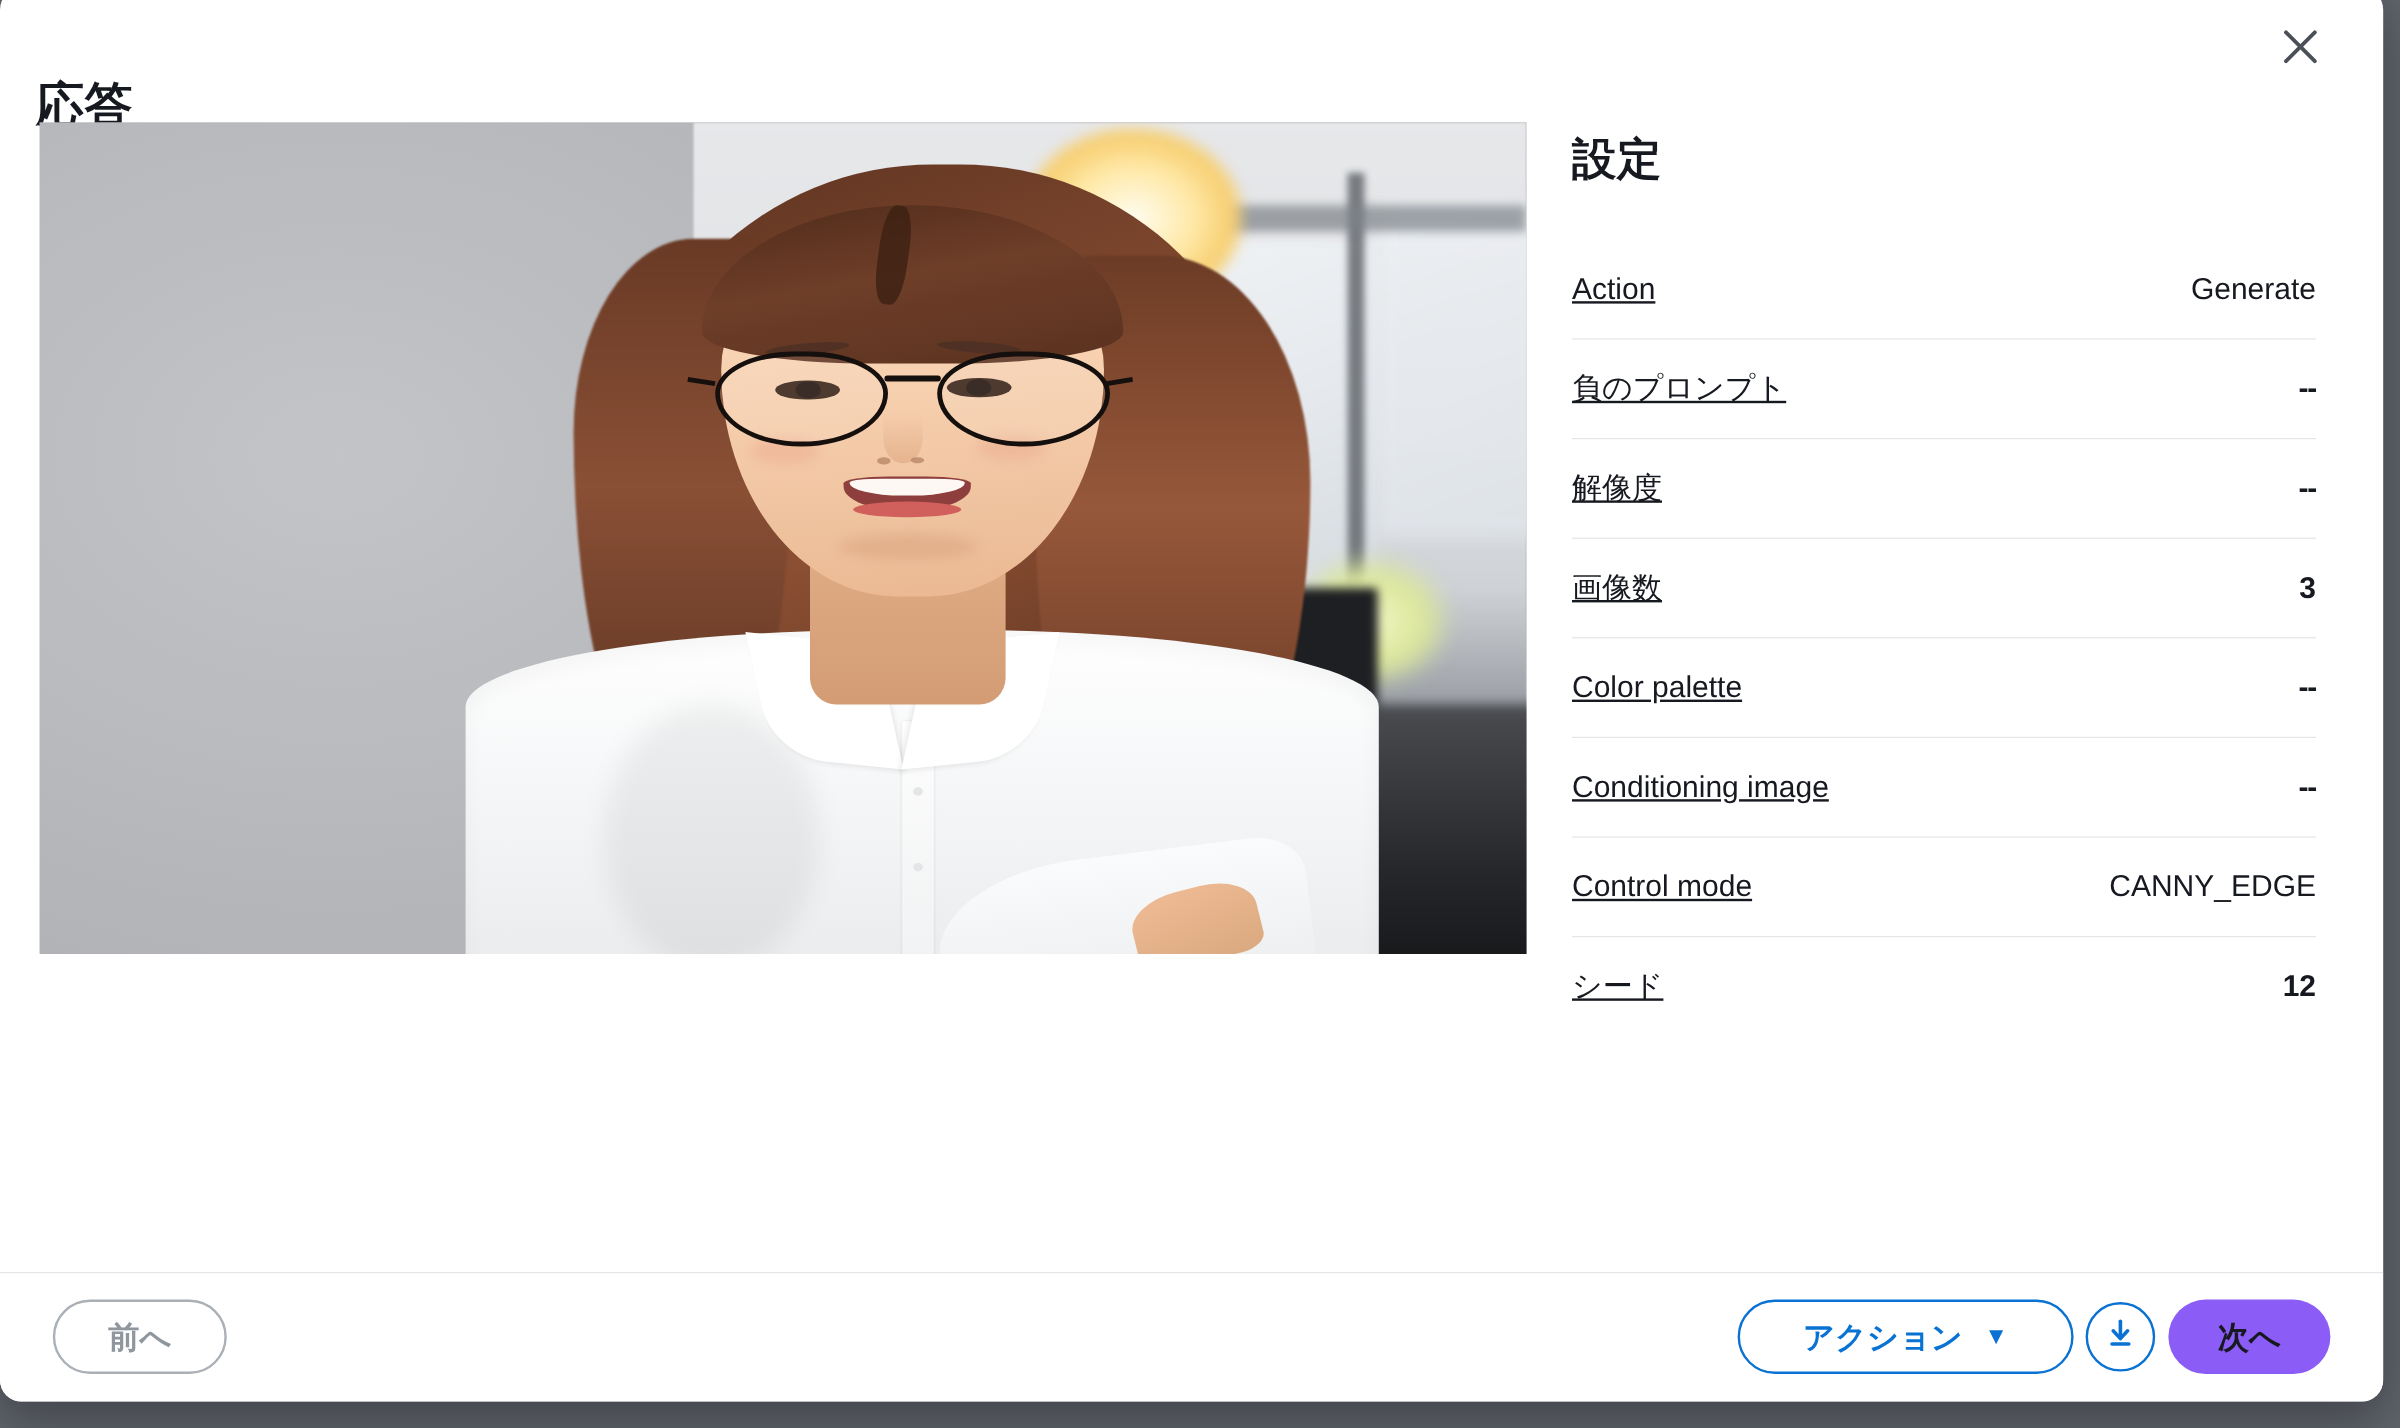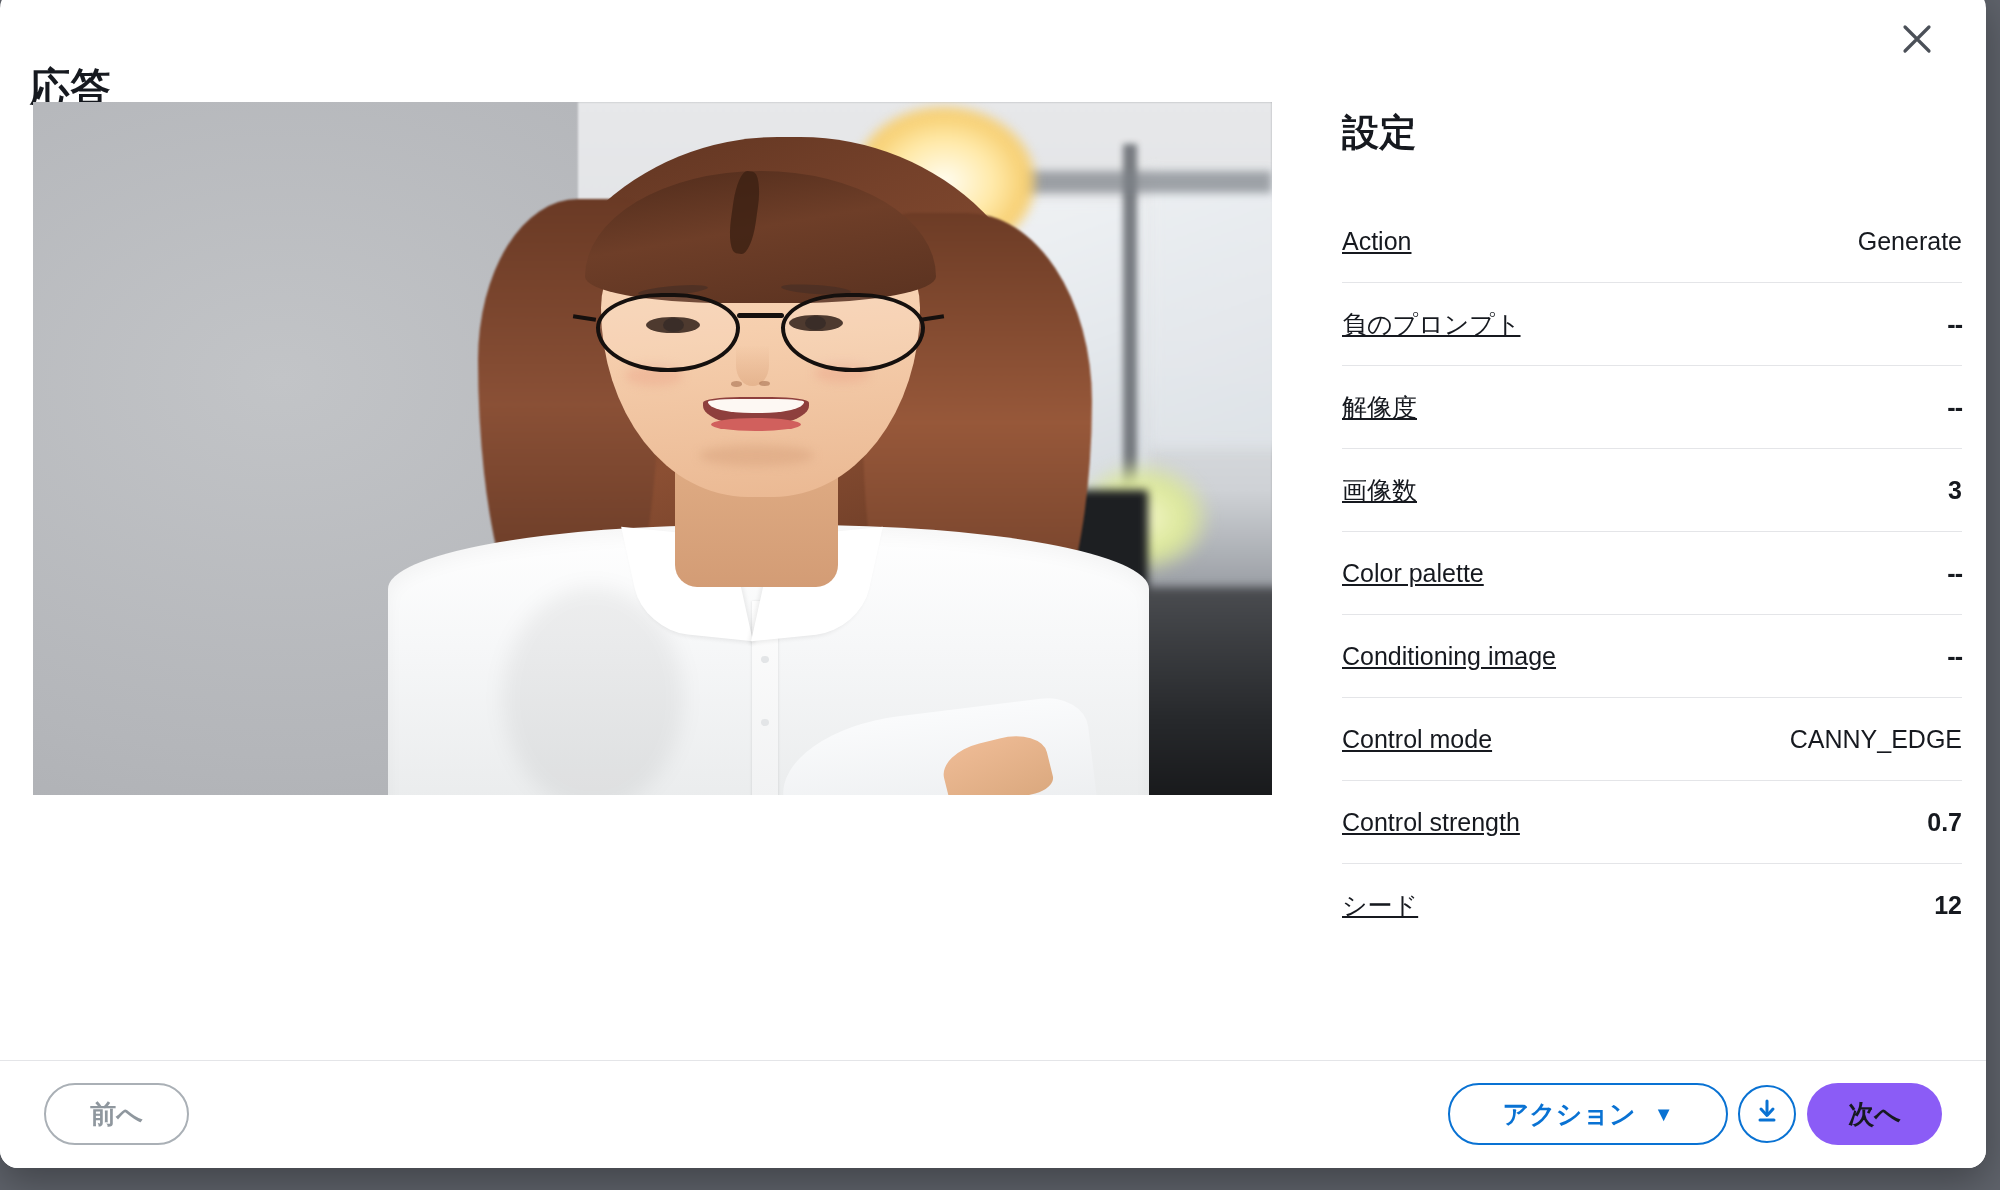--- a/index.html
+++ b/index.html
@@ -406,21 +406,20 @@
     filter: blur(10px);
     border-radius: 50%;
   }
 
   
   .settings-panel {
     position: absolute;
     left: 1310px;
     top: 0;
     width: 620px;
-    margin-left: 32px;
   }
   .settings-title {
     font-size: 37px;
     font-weight: 700;
     color: #16191f;
     margin-top: 18px;
     letter-spacing: .5px;
   }
   .settings-list { margin-top: 42px; }
   .settings-row {
@@ -628,24 +627,20 @@
         <div class="settings-row">
           <span class="settings-key">Conditioning image</span>
           <span class="settings-val dash">--</span>
         </div>
 
         <div class="settings-row">
           <span class="settings-key">Control mode</span>
           <span class="settings-val">CANNY_EDGE</span>
         </div>
 
-        <div class="settings-row">
-          <span class="settings-key">Control strength</span>
-          <span class="settings-val num">0.7</span>
-        </div>
 
 
         <div class="settings-row">
           <span class="settings-key">シード</span>
           <span class="settings-val num">12</span>
         </div>
 
       </div>
     </div>
   </div>

